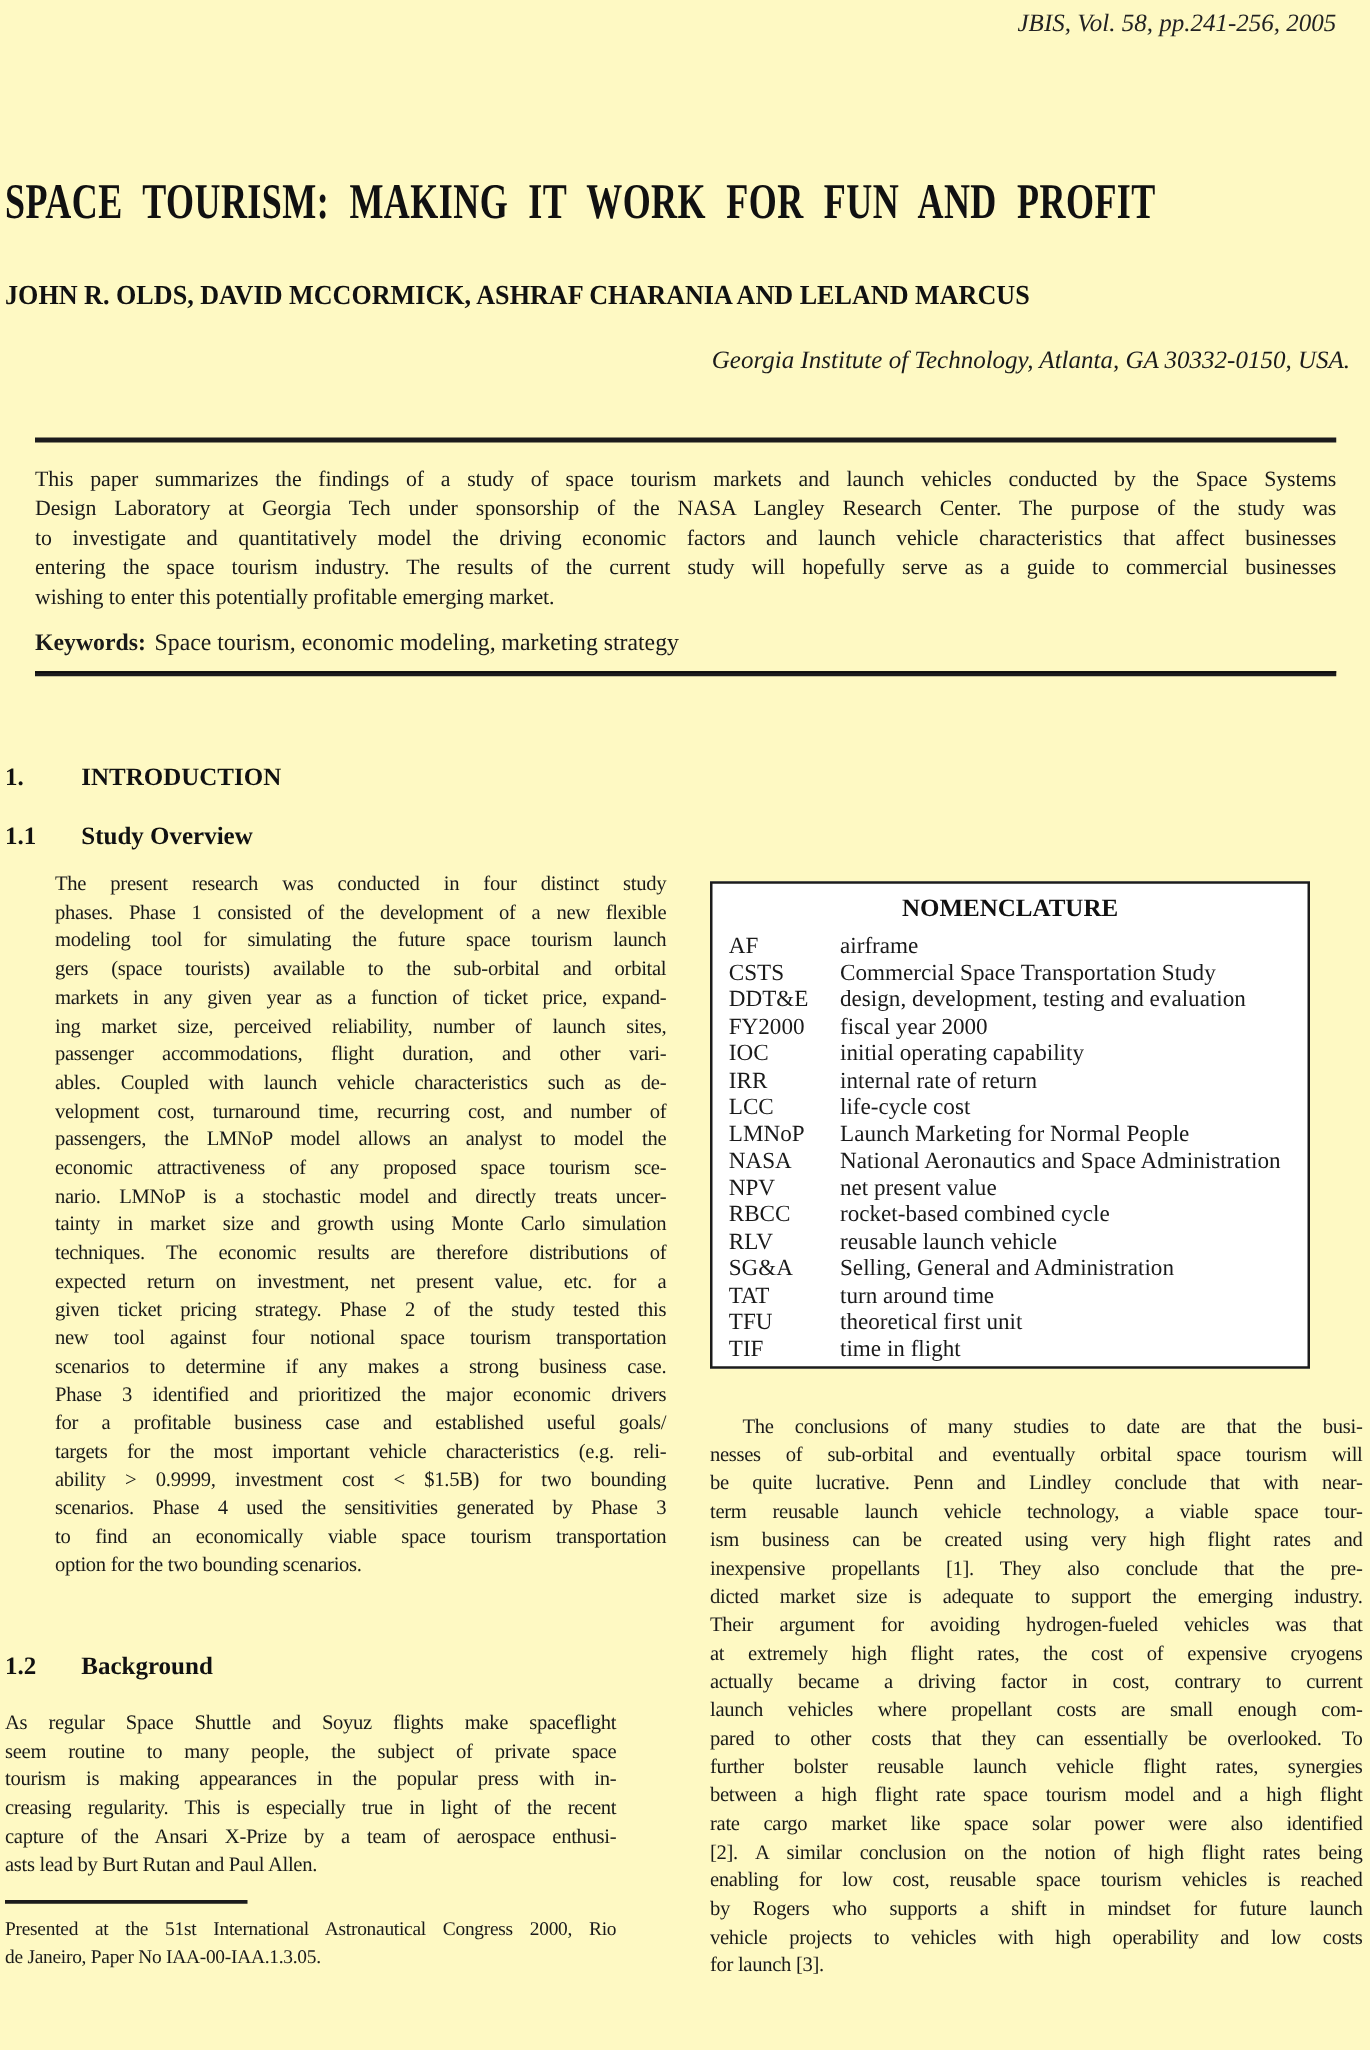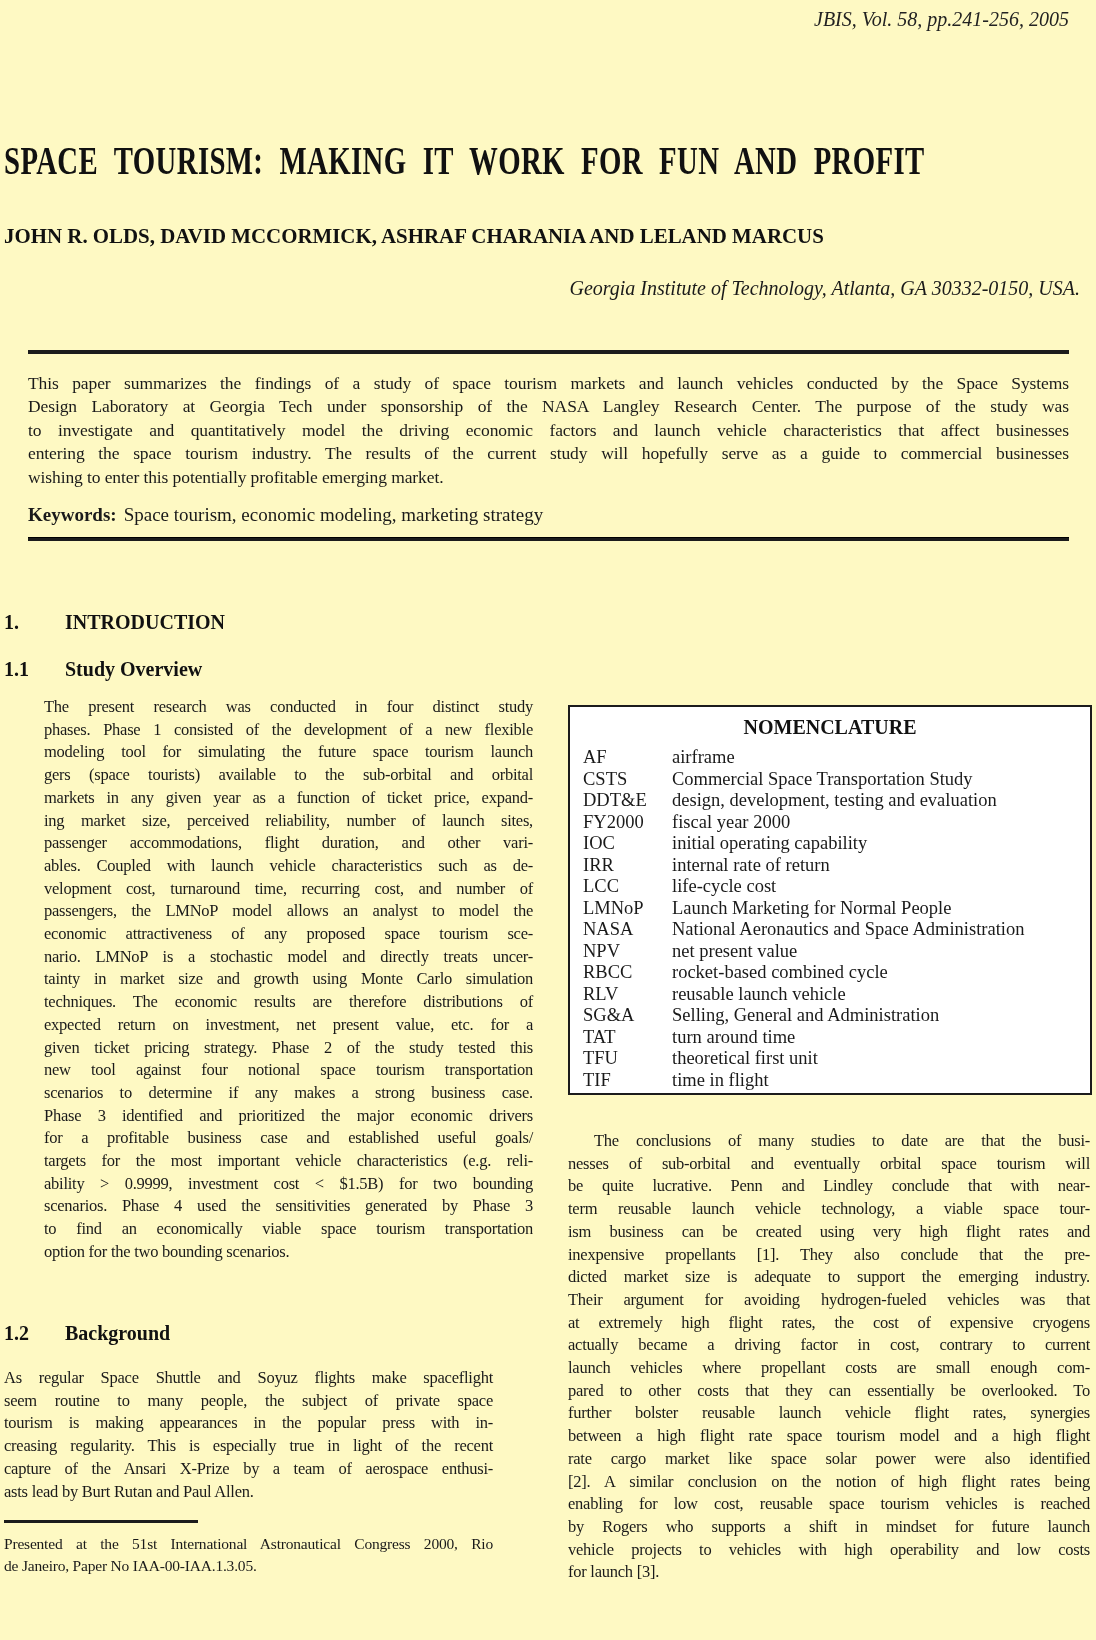--- a/index.html
+++ b/index.html
@@ -69,21 +69,21 @@
   .indent-first > .tline:first-child { text-indent: 26px; }
 
   .fn-rule { position: absolute; top: 1520px; left: 4px; width: 194px; height: 3px; background: #1c1c1c; }
   .footnote {
     position: absolute; top: 1533px; left: 4px; width: 489px;
     font-size: 15.5px; letter-spacing: -0.2px;
   }
   .footnote .tline { line-height: 22px; }
 
   .nom-box {
-    position: absolute; top: 705px; left: 568px; width: 524px; height: 390px;
+    position: absolute; top: 705px; left: 568px; width: 480px; height: 390px;
     border: 2px solid #1c1c1c; background: #fff;
   }
   .nom-title {
     text-align: center; font-weight: bold; font-size: 20px;
     margin-top: 9px; color: #111;
   }
   .nom-rows { margin-top: 8px; padding-left: 13px; padding-right: 8px; }
   .nom-row { font-size: 18.5px; line-height: 21.5px; white-space: nowrap; }
   .nom-abbr { display: inline-block; width: 89px; }
 

